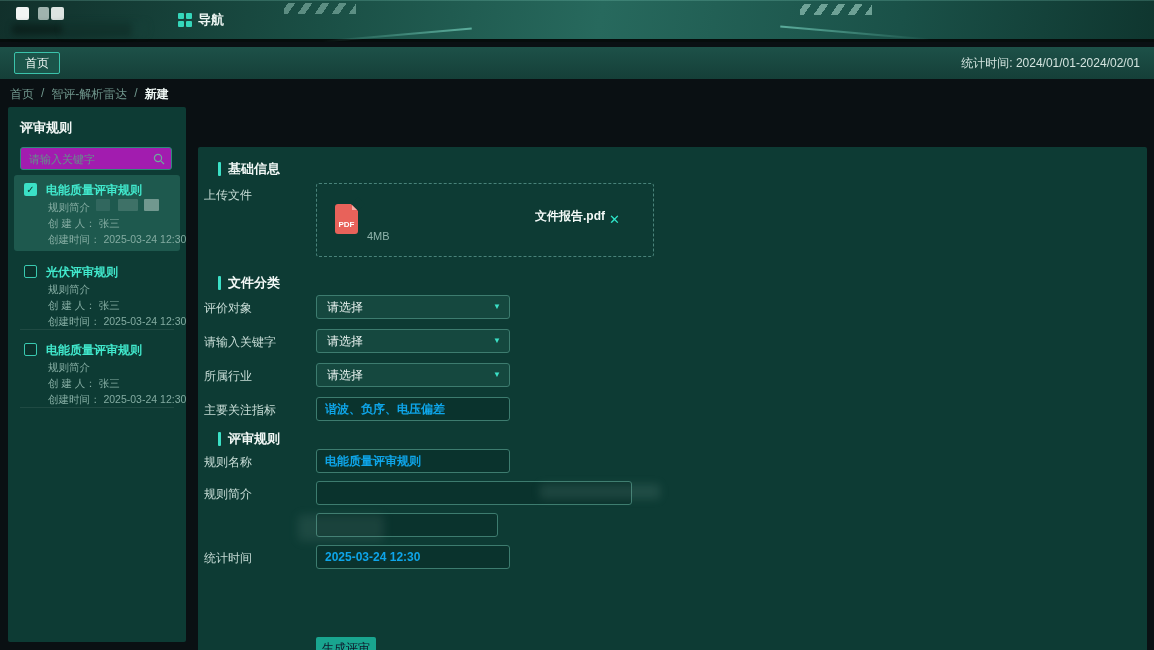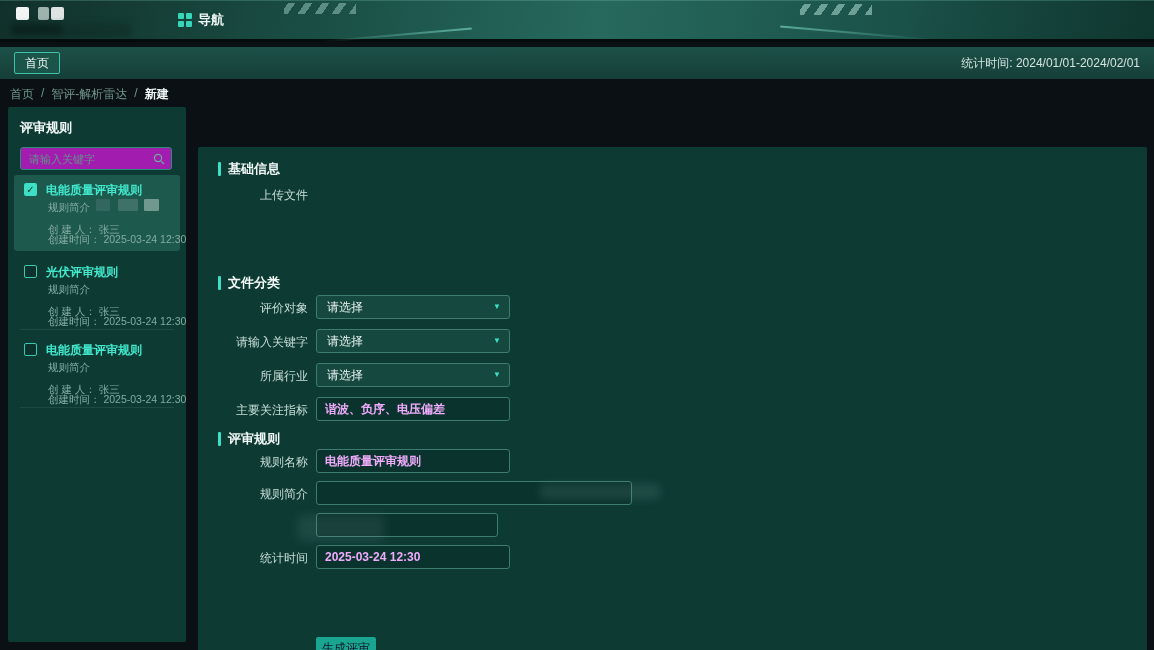--- a/index.html
+++ b/index.html
@@ -66,51 +66,51 @@
   .rule-item{position:absolute;left:6px;width:166px;height:76px;border-radius:3px;cursor:pointer;}
   .rule-item.selected{background:#1e594e;}
   .ri0{top:68px;}.ri1{top:150px;}.ri2{top:228px;}
   .divider{position:absolute;left:12px;width:154px;height:1px;background:rgba(255,255,255,.08);}
   .dv1{top:222px;}.dv2{top:300px;}
   .checkbox{position:absolute;left:10px;top:8px;width:13px;height:13px;border-radius:2px;box-sizing:border-box;cursor:pointer;}
   .checkbox.checked{background:#3be0c6;color:#0b332d;font-size:10px;font-weight:bold;text-align:center;line-height:13px;}
   .checkbox.unchecked{border:1px solid #39c9b0;background:rgba(0,0,0,.15);}
   .rule-item .ititle{position:absolute;left:32px;top:7px;font-size:12px;font-weight:bold;color:#41e8cc;}
   .rule-item .meta{position:absolute;left:34px;font-size:10.5px;color:#84aca2;white-space:nowrap;}
-  .m1{top:26px;}.m2{top:48px;}.m3{top:58px;}
+  .m1{top:26px;}.m2{top:42px;}.m3{top:58px;}
   .rb{position:absolute;top:24px;height:12px;border-radius:1px;}
   .rb1{left:82px;width:14px;background:rgba(230,240,238,.10);}
   .rb2{left:104px;width:20px;background:rgba(230,240,238,.16);}
   .rb3{left:130px;width:15px;background:rgba(214,228,224,.45);}
 
   
   .main{position:absolute;left:198px;top:107px;width:949px;height:535px;background:#0d3b34;border-radius:2px;margin-top:40px;}
   .sec-head{position:absolute;left:20px;display:flex;align-items:center;gap:7px;}
   .s1{top:13px;}.s2{top:127px;}.s3{top:283px;}
   .sec-bar{width:3px;height:14px;background:#3be0c6;border-radius:1px;}
   .sec-title{font-size:13px;font-weight:bold;color:#f2f8f6;}
-  .flabel{position:absolute;left:6px;width:104px;text-align:right;font-size:12px;color:#c8ddd7;white-space:nowrap;}
+  .flabel{position:absolute;left:6px;width:104px;font-size:12px;color:#c8ddd7;white-space:nowrap;}
   .upload-box{position:absolute;left:118px;top:36px;width:338px;height:74px;
     border:1px dashed #49837a;border-radius:3px;box-sizing:border-box;cursor:pointer;}
   .pdf-icon{position:absolute;left:18px;top:20px;width:23px;height:30px;background:#e8625a;border-radius:3px;}
   .pdf-icon::before{content:"";position:absolute;right:-5px;top:-5px;width:10px;height:10px;
     background:#0d3b34;transform:rotate(45deg);}
   .pdf-icon::after{content:"";position:absolute;right:1px;top:1px;width:0;height:0;
     border-bottom:5px solid #f8a9a2;border-right:5px solid transparent;}
   .pdf-text{position:absolute;left:0;bottom:5px;width:100%;text-align:center;font-size:8px;font-weight:bold;color:#fff;}
   .file-size{position:absolute;left:50px;top:46px;font-size:11px;color:#8fb3ab;}
   .file-name{position:absolute;left:218px;top:24px;font-size:12px;font-weight:bold;color:#f4faf8;}
   .close-x{position:absolute;left:292px;top:28px;color:#2fe9cc;font-size:13px;font-weight:bold;cursor:pointer;}
   .select{position:absolute;left:118px;width:194px;height:24px;background:#15483f;border:1px solid #3d7c6f;
     border-radius:3px;box-sizing:border-box;color:#e9f3f0;font-size:12px;line-height:22px;
     padding-left:10px;cursor:pointer;}
   .select .caret{position:absolute;right:8px;top:0;line-height:22px;font-size:8px;color:#3be0c6;}
   .sel1{top:148px;}.sel2{top:182px;}.sel3{top:216px;}
   .tinput{position:absolute;left:118px;height:24px;width:194px;background:#0a332d;border:1px solid #3d7c6f;
-    border-radius:3px;box-sizing:border-box;color:#f0abfc;font-size:12px;font-weight:bold;
+    border-radius:3px;box-sizing:border-box;color:#0ea5e9;font-size:12px;font-weight:bold;
     padding:0 8px;font-family:inherit;outline:none;}
   .ti-indicator{top:250px;}
   .ti-name{top:302px;}
   .ti-intro1{top:334px;width:316px;}
   .ti-intro2{top:366px;width:182px;}
   .ti-time{top:398px;}
   .lb-upload{top:40px;}.lb-sel1{top:153px;}.lb-sel2{top:187px;}.lb-sel3{top:221px;}
   .lb-ind{top:255px;}.lb-name{top:307px;}.lb-intro{top:339px;}.lb-time{top:403px;}
   .redact-a{position:absolute;left:342px;top:337px;width:120px;height:15px;
     background:rgba(150,185,175,.14);filter:blur(4px);border-radius:3px;pointer-events:none;}
@@ -215,20 +215,28 @@
     <div class="divider dv2"></div>
   </div>
 
   <div class="main">
 
     <div class="sec-head s1">
       <span class="sec-bar"></span>
       <span class="sec-title">基础信息</span>
     </div>
     <div class="flabel lb-upload">上传文件</div>
+    <div class="upload-box">
+      <div class="pdf-icon">
+        <span class="pdf-text">PDF</span>
+      </div>
+      <span class="file-size">4MB</span>
+      <span class="file-name">文件报告.pdf</span>
+      <span class="close-x">✕</span>
+    </div>
 
     <div class="sec-head s2">
       <span class="sec-bar"></span>
       <span class="sec-title">文件分类</span>
     </div>
     <div class="flabel lb-sel1">评价对象</div>
     <div class="select sel1">
       <span>请选择</span>
       <span class="caret">▼</span>
     </div>

